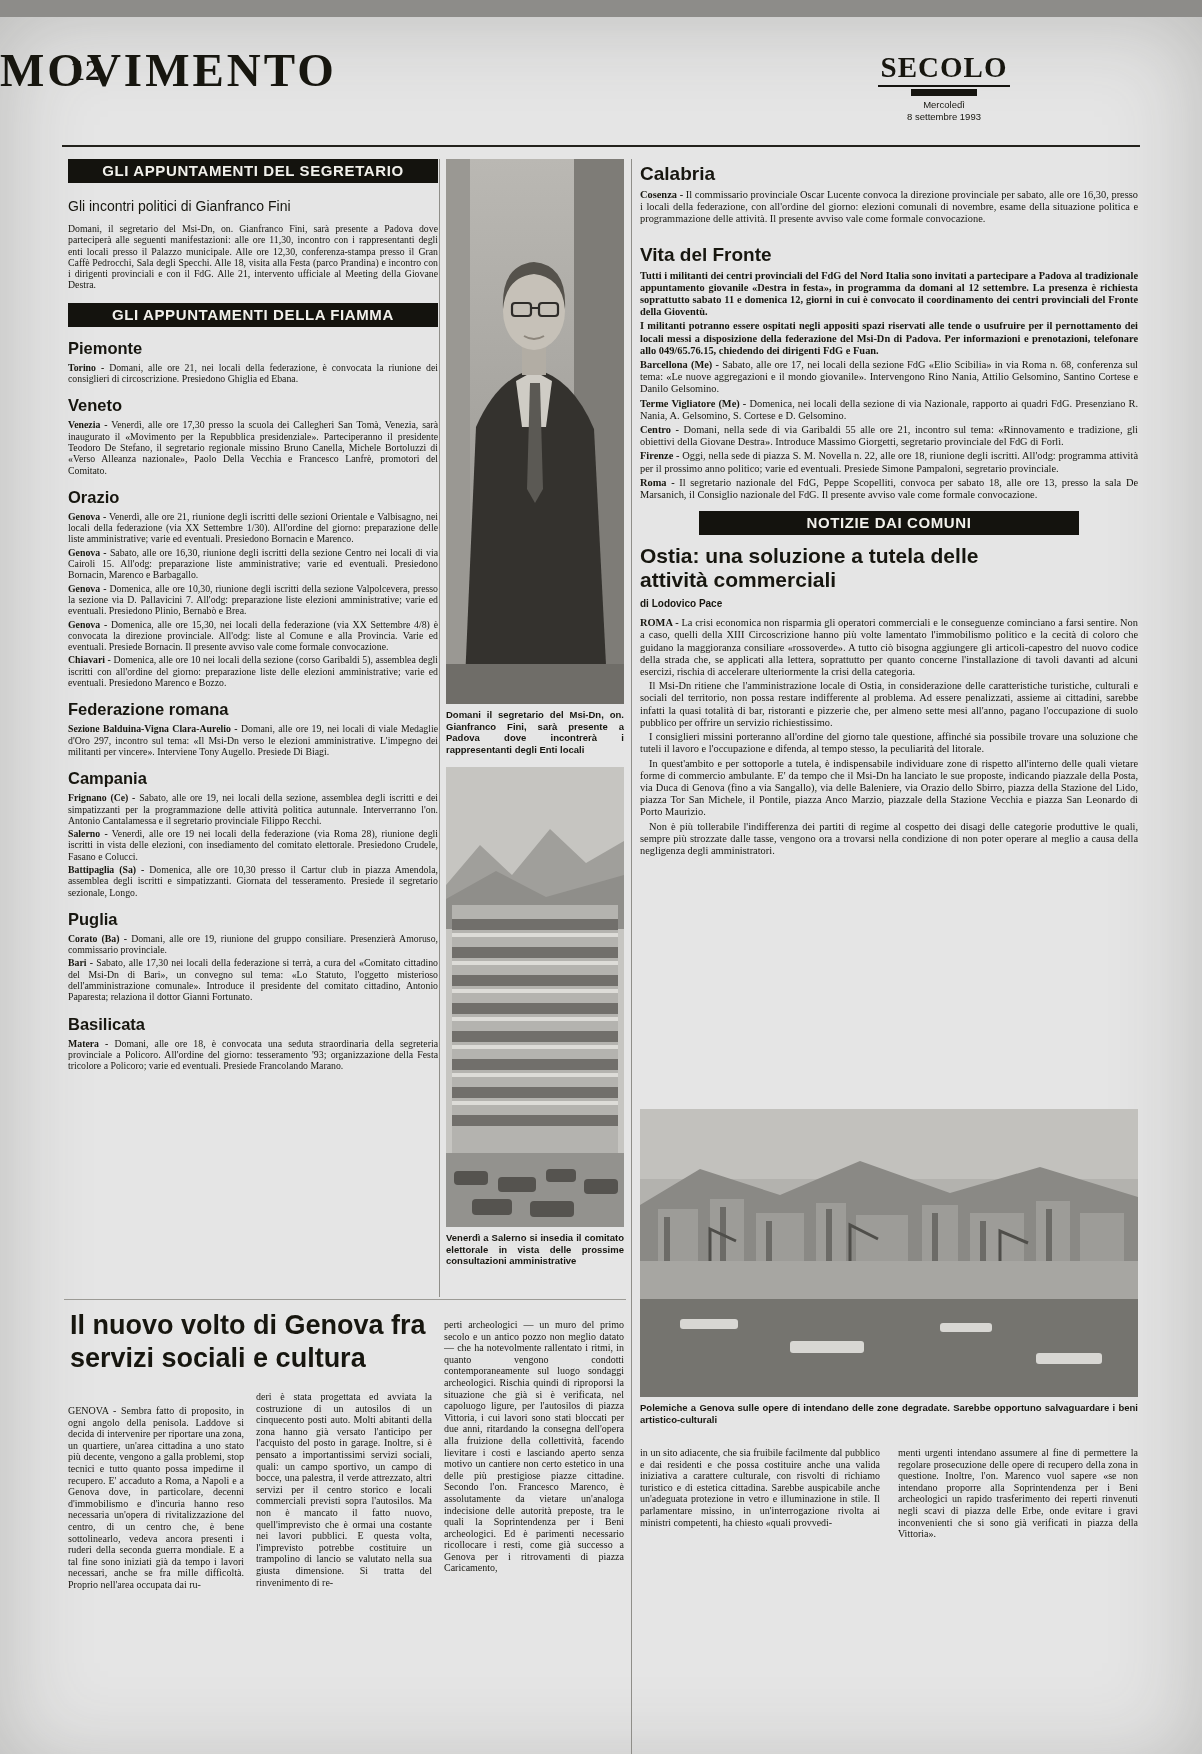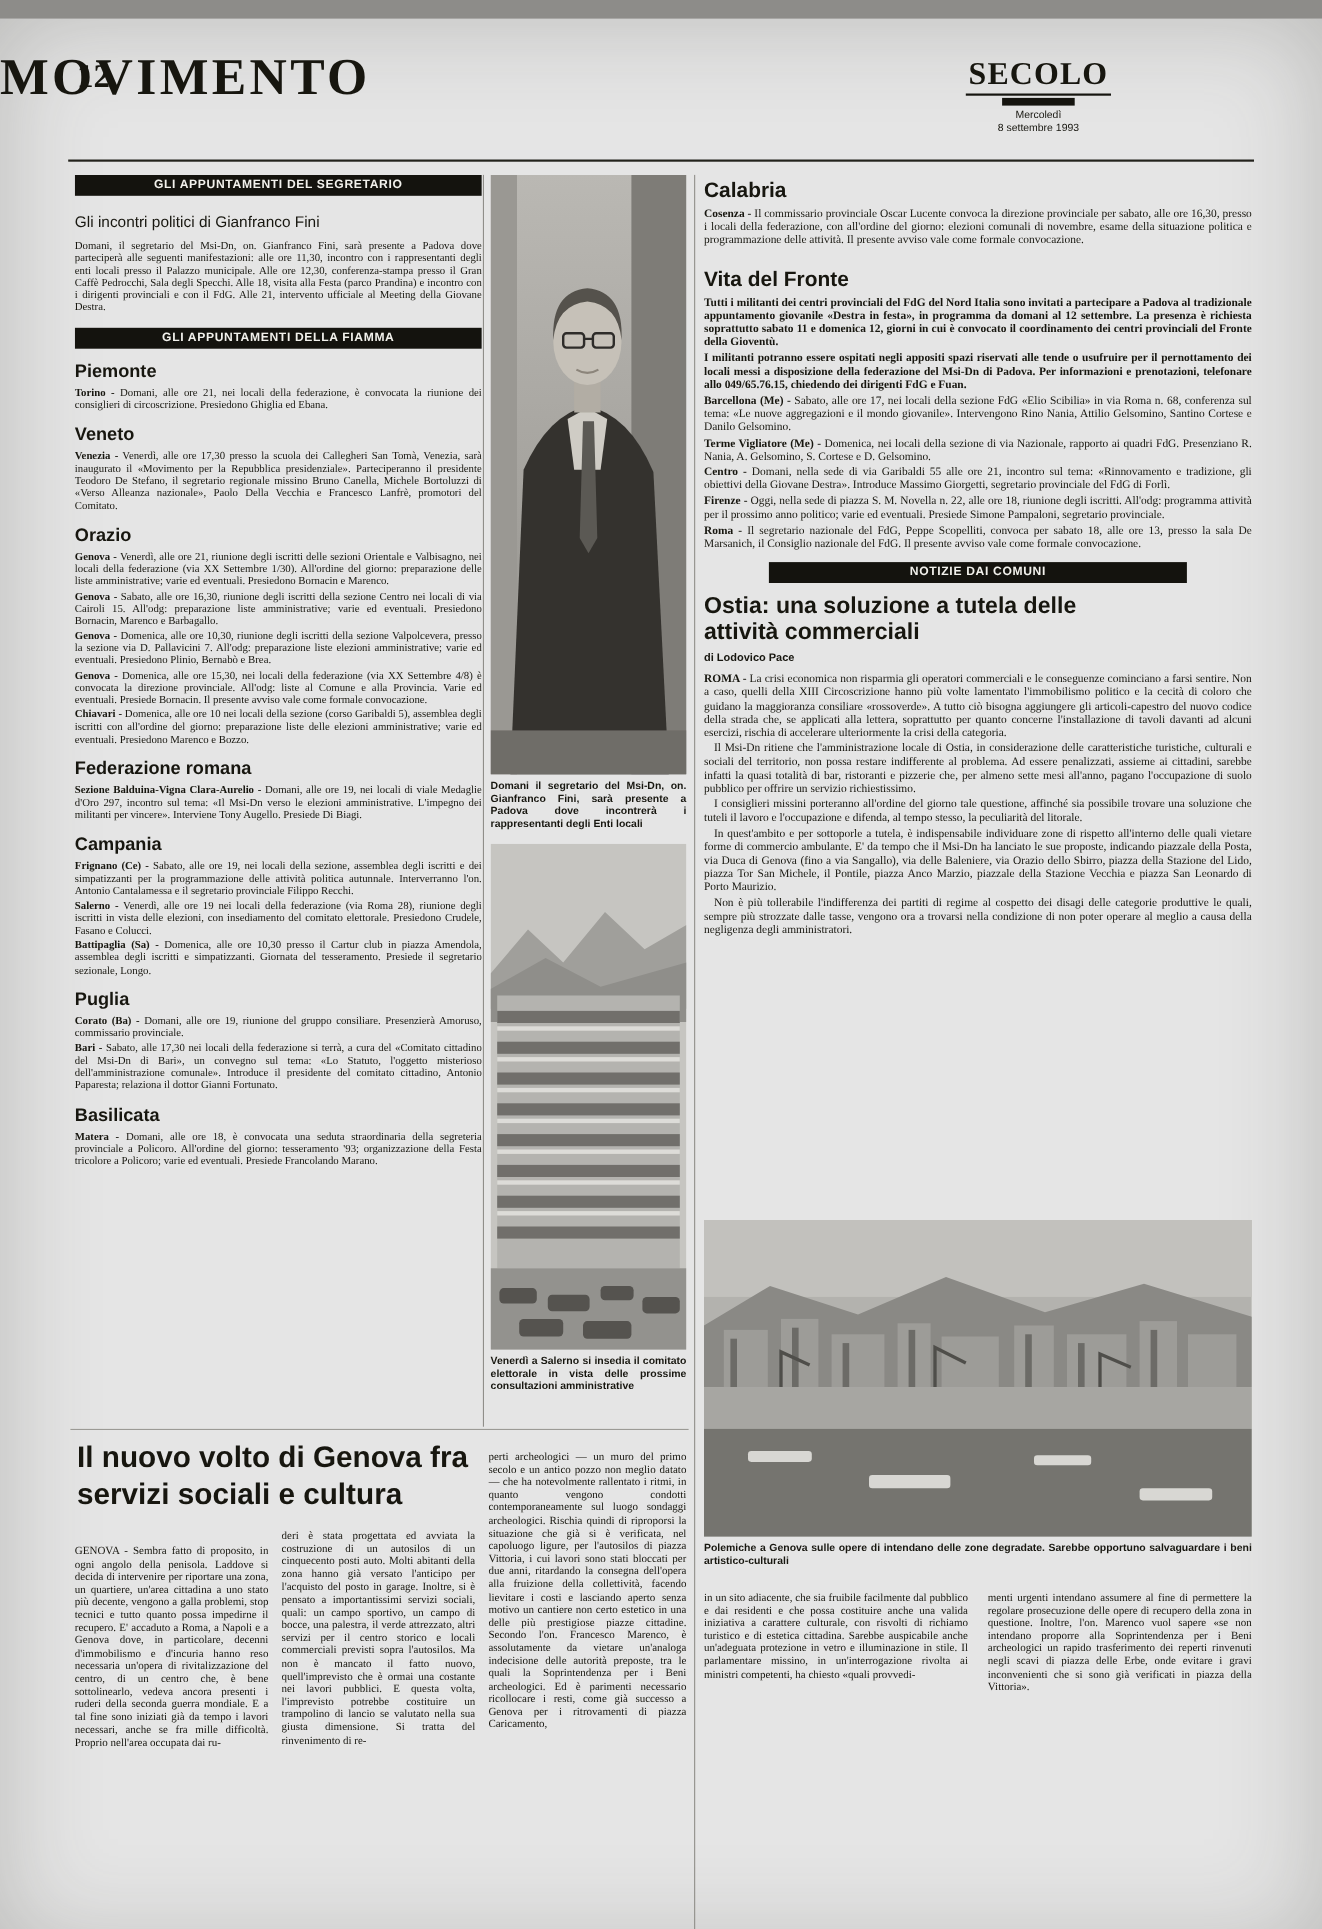--- a/index.html
+++ b/index.html
@@ -14,21 +14,21 @@
   .page-num { position:absolute; left:70px; top:36px; font-weight:bold; font-size:30px; }
   .masthead { position:absolute; left:0; top:26px; width:100%; text-align:left;
     font-weight:bold; font-size:47px; letter-spacing:3px; }
   .logo-block { position:absolute; left:878px; top:34px; width:132px; text-align:center; }
   .logo-name { font-weight:bold; font-size:29px; letter-spacing:1px; border-bottom:2px solid #15140f; padding-bottom:1px; }
   .logo-strip { width:66px; height:7px; background:#15140f; margin:2px auto 3px; }
   .logo-date { font-family:"Liberation Sans",sans-serif; font-size:9.5px; line-height:12px; }
   .header-rule { position:absolute; left:62px; right:62px; top:128px; border-top:2px solid #23221c; }
   
   .black-bar { background:#14130e; color:#f2f1ec; font-family:"Liberation Sans",sans-serif;
-    font-weight:bold; font-size:11px; letter-spacing:.6px; text-align:center; padding:3px 4px 4px; }
+    font-weight:bold; font-size:15px; letter-spacing:.6px; text-align:center; padding:3px 4px 4px; }
   .art-title { font-family:"Liberation Sans",sans-serif; font-weight:normal; font-size:14px; line-height:20px; margin:13px 0 7px; }
   .region { font-family:"Liberation Sans",sans-serif; font-weight:bold; font-size:16.5px; margin:12px 0 4px; }
   .body { font-size:9.8px; line-height:11.3px; text-align:justify; margin-bottom:2px; }
   .body .lead { font-weight:bold; }
   .col-right .body { font-size:10.4px; line-height:12.2px; }
   .bold-para { font-weight:bold; }
   .indent { text-indent:9px; }
   .caption { font-family:"Liberation Sans",sans-serif; font-weight:bold; font-size:9.5px;
     line-height:11.5px; text-align:justify; margin-top:5px; }
   .byline { font-family:"Liberation Sans",sans-serif; font-weight:bold; font-size:10px; margin:6px 0 8px; }

